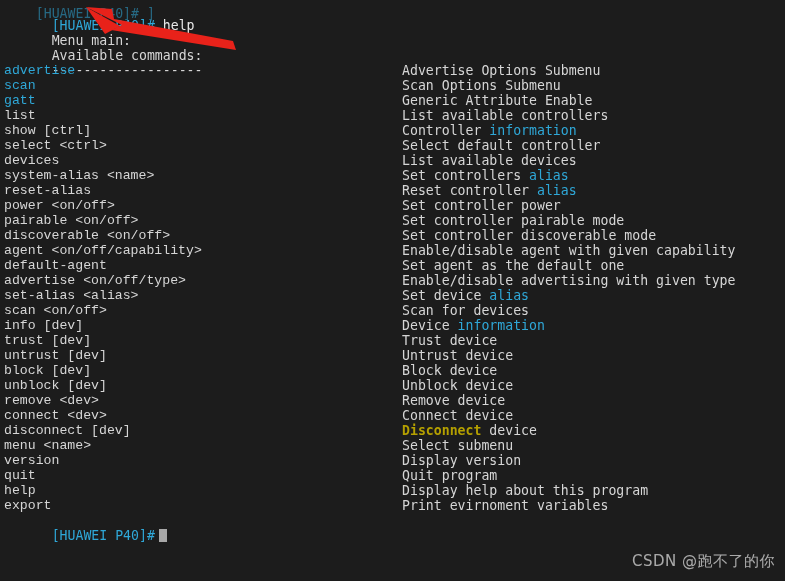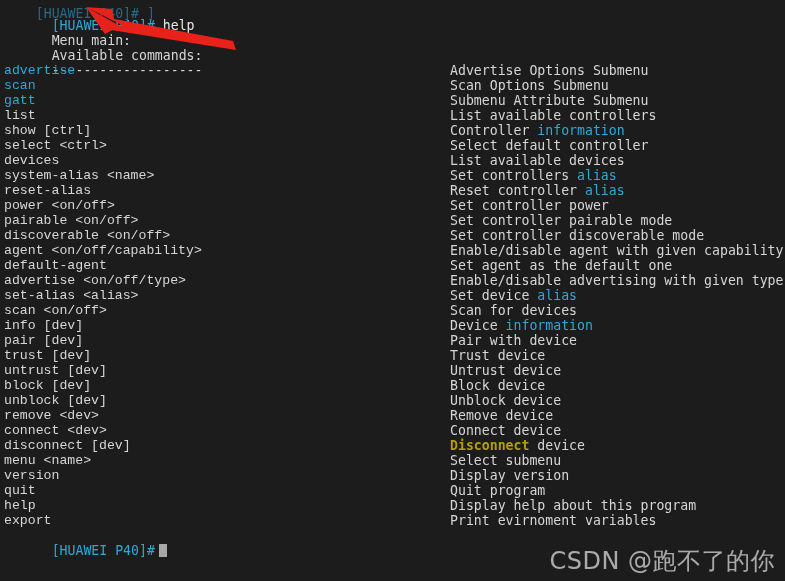--- a/index.html
+++ b/index.html
@@ -59,21 +59,20 @@
     display: inline-block;
     width: 398px;
     white-space: pre;
     vertical-align: top;
     font-family: Liberation Mono, monospace;
   }
   .desc {
     display: inline-block;
     white-space: pre;
     vertical-align: top;
-    margin-left: 48px;
   }
 
   
   .c-default { color: #d6d6d6; }
   .c-cyan    { color: #2fa8d8; }
   .c-yellow  { color: #b5a000; font-weight: bold; }
   .c-white   { color: #e8e8e8; }
 
   .cursor {
     display: inline-block;
@@ -94,21 +93,21 @@
     pointer-events: none;
   }
 
   
   .watermark {
     position: absolute;
     right: 10px;
     bottom: 12px;
     color: rgba(225, 225, 225, 0.72);
     font-family: "DejaVu Sans", "Liberation Sans", sans-serif;
-    font-size: 24px;
+    font-size: 15px;
     letter-spacing: 0.5px;
     white-space: nowrap;
   }
 </style>
 </head>
 <body>
 
 <div id="terminal">
 
   <div class="clipped-row">
@@ -129,37 +128,36 @@
       <span class="c-default">Available commands:</span>
     </div>
 
     <div class="row">
       <span class="c-default">-------------------</span>
     </div>
 
     <div id="entry-rows">
         <div class="row"><span class="cmd c-cyan">advertise</span><span class="desc"><span class="c-default">Advertise Options Submenu</span></span></div>
         <div class="row"><span class="cmd c-cyan">scan</span><span class="desc"><span class="c-default">Scan Options Submenu</span></span></div>
-        <div class="row"><span class="cmd c-cyan">gatt</span><span class="desc"><span class="c-default">Submenu Attribute Submenu</span></span></div>
+        <div class="row"><span class="cmd c-cyan">gatt</span><span class="desc"><span class="c-default">Generic Attribute Enable</span></span></div>
         <div class="row"><span class="cmd c-default">list</span><span class="desc"><span class="c-default">List available controllers</span></span></div>
         <div class="row"><span class="cmd c-default">show [ctrl]</span><span class="desc"><span class="c-default">Controller </span><span class="c-cyan">information</span></span></div>
         <div class="row"><span class="cmd c-default">select &lt;ctrl&gt;</span><span class="desc"><span class="c-default">Select default controller</span></span></div>
         <div class="row"><span class="cmd c-default">devices</span><span class="desc"><span class="c-default">List available devices</span></span></div>
         <div class="row"><span class="cmd c-default">system-alias &lt;name&gt;</span><span class="desc"><span class="c-default">Set controllers </span><span class="c-cyan">alias</span></span></div>
         <div class="row"><span class="cmd c-default">reset-alias</span><span class="desc"><span class="c-default">Reset controller </span><span class="c-cyan">alias</span></span></div>
         <div class="row"><span class="cmd c-default">power &lt;on/off&gt;</span><span class="desc"><span class="c-default">Set controller power</span></span></div>
         <div class="row"><span class="cmd c-default">pairable &lt;on/off&gt;</span><span class="desc"><span class="c-default">Set controller pairable mode</span></span></div>
         <div class="row"><span class="cmd c-default">discoverable &lt;on/off&gt;</span><span class="desc"><span class="c-default">Set controller discoverable mode</span></span></div>
         <div class="row"><span class="cmd c-default">agent &lt;on/off/capability&gt;</span><span class="desc"><span class="c-default">Enable/disable agent with given capability</span></span></div>
         <div class="row"><span class="cmd c-default">default-agent</span><span class="desc"><span class="c-default">Set agent as the default one</span></span></div>
         <div class="row"><span class="cmd c-default">advertise &lt;on/off/type&gt;</span><span class="desc"><span class="c-default">Enable/disable advertising with given type</span></span></div>
         <div class="row"><span class="cmd c-default">set-alias &lt;alias&gt;</span><span class="desc"><span class="c-default">Set device </span><span class="c-cyan">alias</span></span></div>
         <div class="row"><span class="cmd c-default">scan &lt;on/off&gt;</span><span class="desc"><span class="c-default">Scan for devices</span></span></div>
         <div class="row"><span class="cmd c-default">info [dev]</span><span class="desc"><span class="c-default">Device </span><span class="c-cyan">information</span></span></div>
-        <div class="row"><span class="cmd c-default">pair [dev]</span><span class="desc"><span class="c-default">Pair with device</span></span></div>
         <div class="row"><span class="cmd c-default">trust [dev]</span><span class="desc"><span class="c-default">Trust device</span></span></div>
         <div class="row"><span class="cmd c-default">untrust [dev]</span><span class="desc"><span class="c-default">Untrust device</span></span></div>
         <div class="row"><span class="cmd c-default">block [dev]</span><span class="desc"><span class="c-default">Block device</span></span></div>
         <div class="row"><span class="cmd c-default">unblock [dev]</span><span class="desc"><span class="c-default">Unblock device</span></span></div>
         <div class="row"><span class="cmd c-default">remove &lt;dev&gt;</span><span class="desc"><span class="c-default">Remove device</span></span></div>
         <div class="row"><span class="cmd c-default">connect &lt;dev&gt;</span><span class="desc"><span class="c-default">Connect device</span></span></div>
         <div class="row"><span class="cmd c-default">disconnect [dev]</span><span class="desc"><span class="c-default"></span><span class="c-yellow">Disconnect</span><span class="c-default"> device</span></span></div>
         <div class="row"><span class="cmd c-default">menu &lt;name&gt;</span><span class="desc"><span class="c-default">Select submenu</span></span></div>
         <div class="row"><span class="cmd c-default">version</span><span class="desc"><span class="c-default">Display version</span></span></div>
         <div class="row"><span class="cmd c-default">quit</span><span class="desc"><span class="c-default">Quit program</span></span></div>

